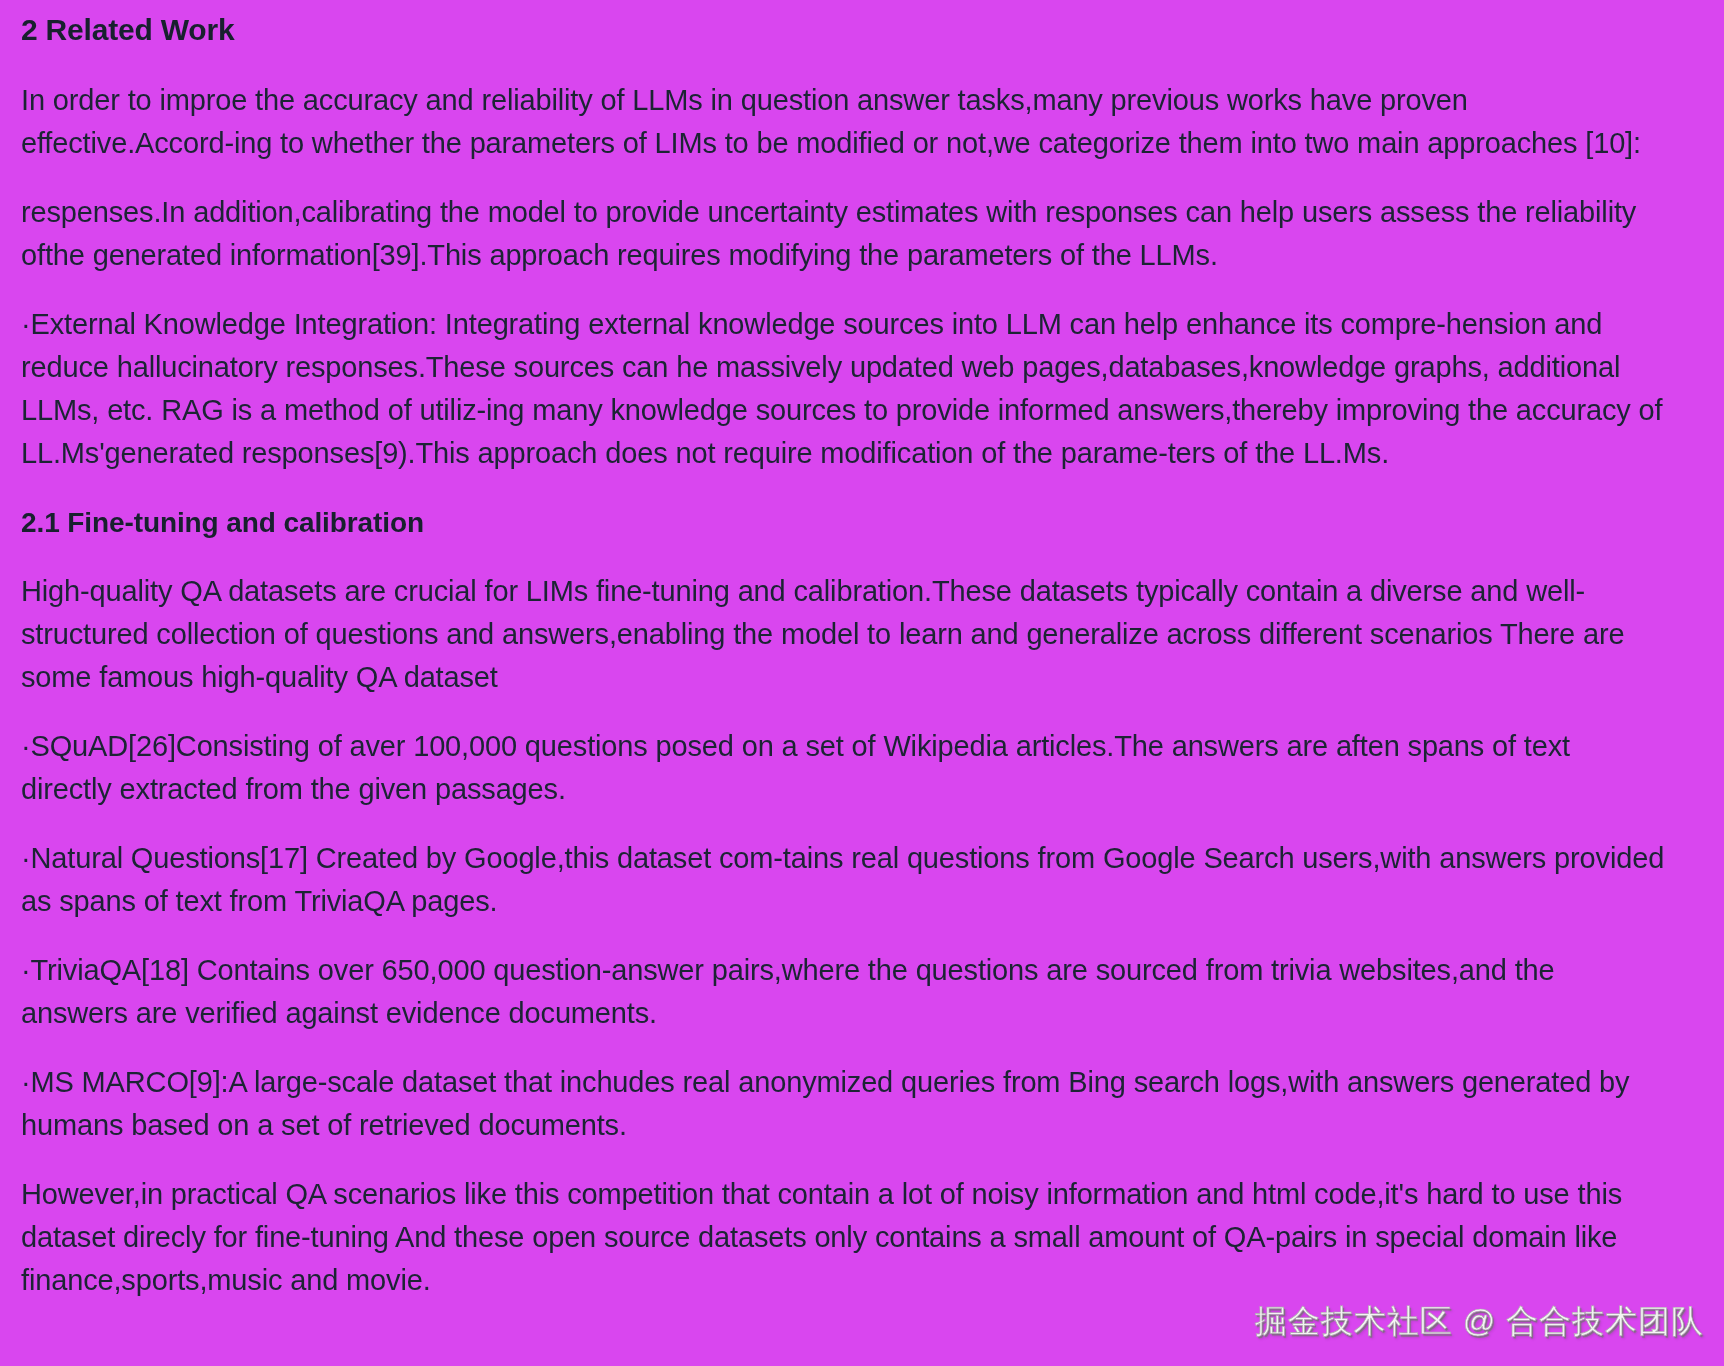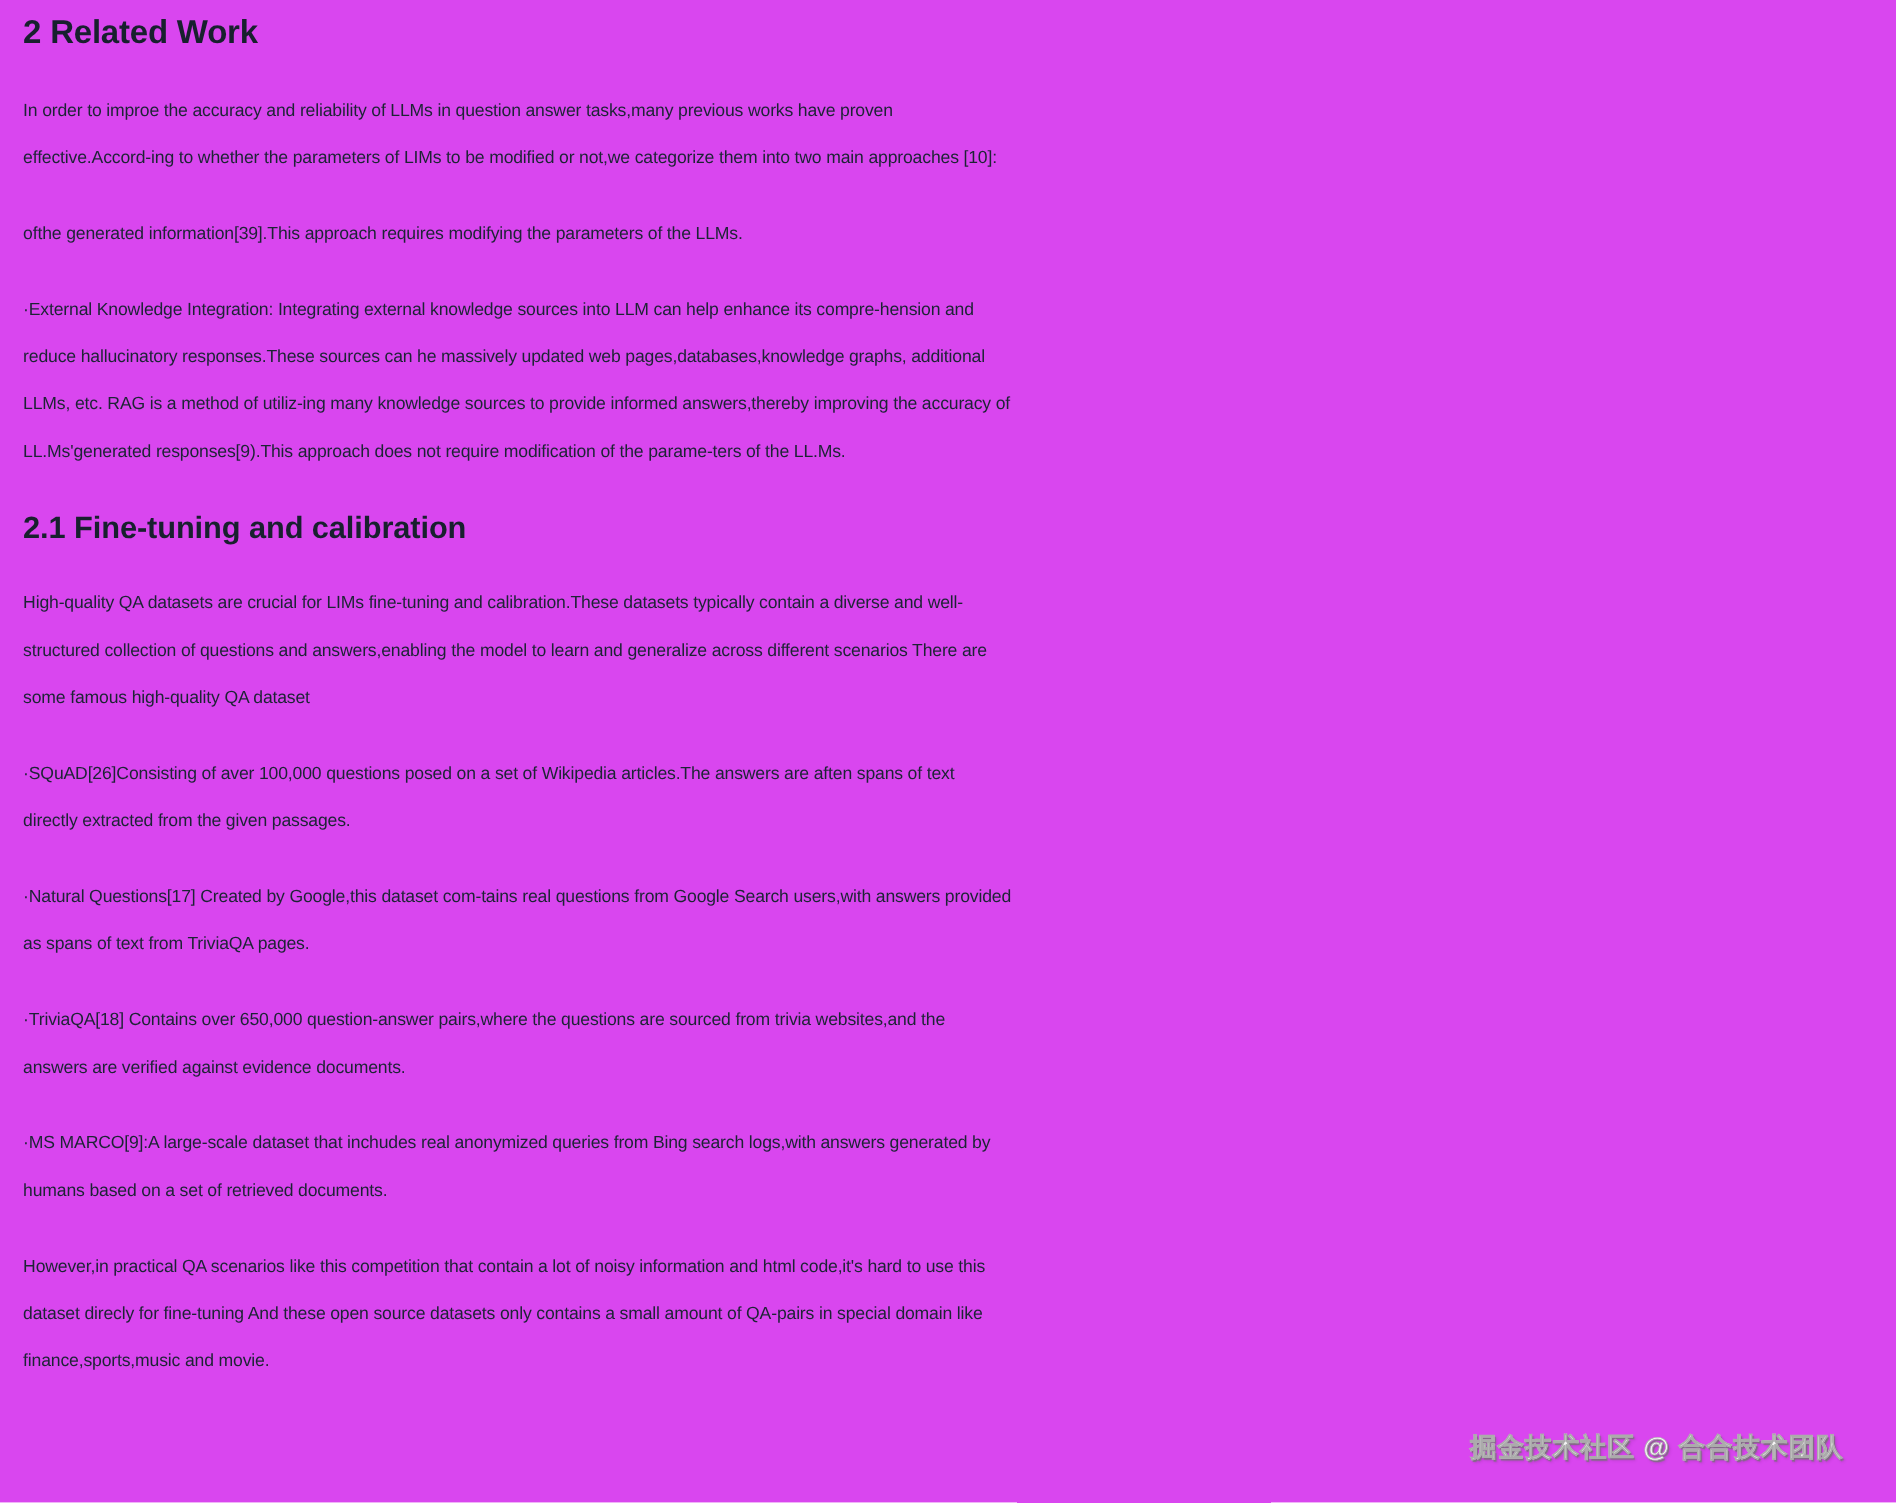--- a/index.html
+++ b/index.html
@@ -27,53 +27,54 @@
     font-weight: 700;
     line-height: 43px;
     letter-spacing: -0.1px;
     margin-bottom: 26px;
     color: #18202e;
   }
   .paragraph {
     margin-bottom: 26px;
   }
   .text-line {
-    font-size: 16px;
+    font-size: 29px;
     font-weight: 400;
     line-height: 43px;
     letter-spacing: -0.15px;
     white-space: pre;
     color: #1c2434;
   }
   .watermark {
     position: absolute;
     top: 1300px;
-    right: 48px;
-    font-size: 24px;
-    font-weight: 700;
+    right: 20px;
+    font-size: 32px;
+    font-weight: 400;
     letter-spacing: 1px;
     color: #f4f4f4;
     -webkit-text-stroke: 0.6px #ababab;
     text-shadow: 1.5px 1.5px 1px rgba(115,115,115,0.85),
                  2.5px 2.5px 3px rgba(0,0,0,0.12);
     white-space: pre;
     user-select: none;
   }
 </style>
 </head>
 <body>
 
 <div class="page">
   <div id="article-root">
       <div class="heading">2 Related Work</div>
       <div class="paragraph">
         <div class="text-line">In order to improe the accuracy and reliability of LLMs in question answer tasks,many previous works have proven</div>
         <div class="text-line">effective.Accord-ing to whether the parameters of LIMs to be modified or not,we categorize them into two main approaches [10]:</div>
       </div>
       <div class="paragraph">
+        <div class="text-line">respenses.In addition,calibrating the model to provide uncertainty estimates with responses can help users assess the reliability</div>
         <div class="text-line">ofthe generated information[39].This approach requires modifying the parameters of the LLMs.</div>
       </div>
       <div class="paragraph">
         <div class="text-line">·External Knowledge Integration: Integrating external knowledge sources into LLM can help enhance its compre-hension and</div>
         <div class="text-line">reduce hallucinatory responses.These sources can he massively updated web pages,databases,knowledge graphs, additional</div>
         <div class="text-line">LLMs, etc. RAG is a method of utiliz-ing many knowledge sources to provide informed answers,thereby improving the accuracy of</div>
         <div class="text-line">LL.Ms'generated responses[9).This approach does not require modification of the parame-ters of the LL.Ms.</div>
       </div>
       <div class="subheading">2.1 Fine-tuning and calibration</div>
       <div class="paragraph">

